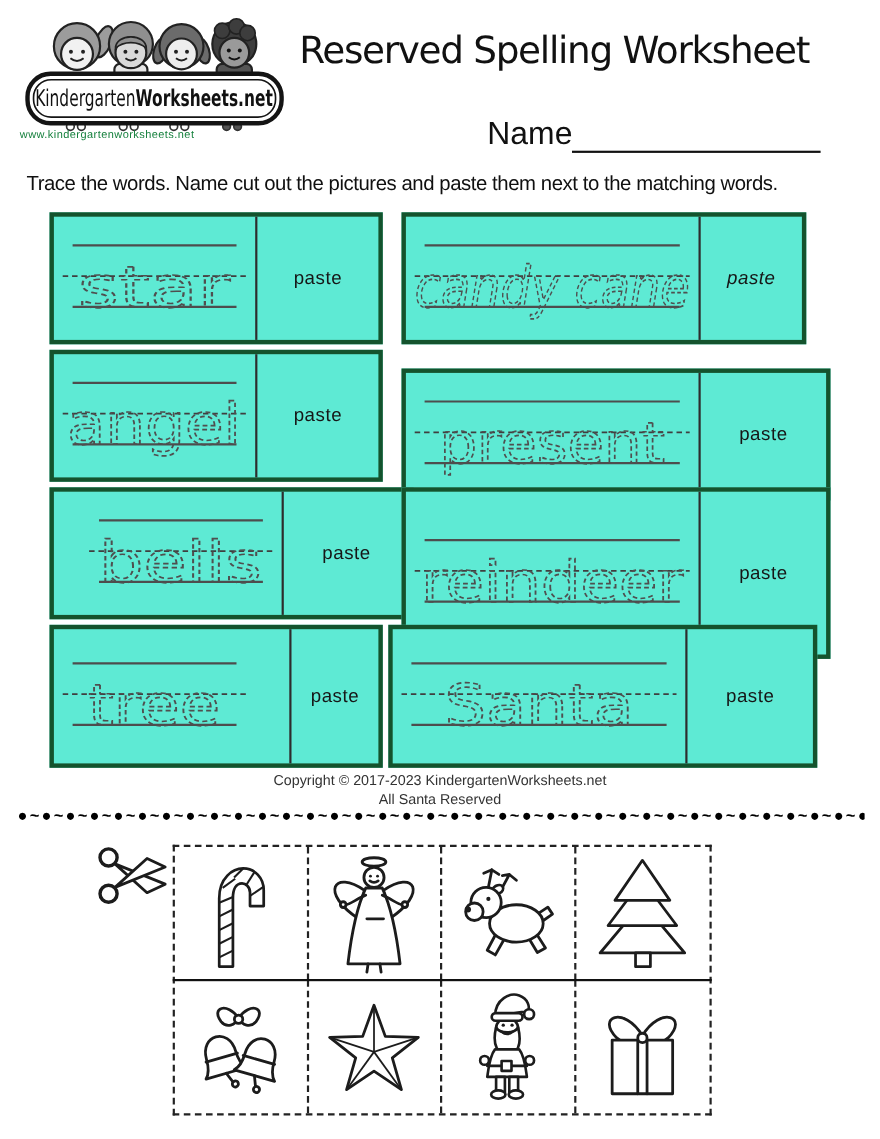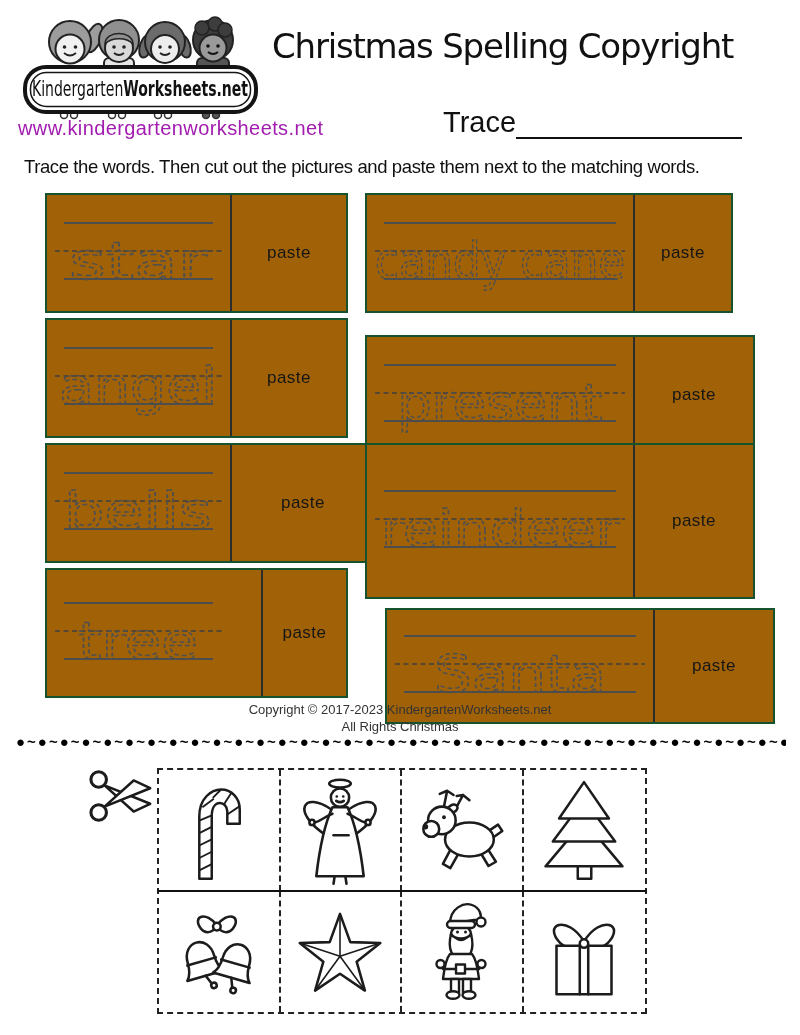--- a/index.html
+++ b/index.html
@@ -1,32 +1,32 @@
 <!DOCTYPE html>
 <html><head>
 <meta charset="utf-8">
 <style>
   html,body{margin:0;padding:0;background:#ffffff;}
   .page{position:relative;width:800px;height:1035px;background:#fff;overflow:hidden;
         font-family:"Liberation Sans",sans-serif;color:#1a1a1a;}
 
   
   .logo-wrap{position:absolute;left:12px;top:4px;width:256px;height:140px;}
-  .logo-www{position:absolute;left:18px;top:117px;font-size:20px;color:#a21caf;letter-spacing:.4px;}
+  .logo-www{position:absolute;left:18px;top:117px;font-size:10px;color:#15803d;letter-spacing:.4px;}
   .page-title{position:absolute;left:272px;top:26px;width:520px;font-size:34px;
               letter-spacing:-1.2px;color:#111;font-family:"DejaVu Sans",sans-serif;}
   .name-row{position:absolute;left:443px;top:103px;display:flex;align-items:flex-end;}
   .name-label{font-size:29px;color:#111;}
   .name-line{width:226px;border-bottom:2.5px solid #111;height:34px;}
 
   .instructions{position:absolute;left:24px;top:156px;width:770px;font-size:18.5px;
                 letter-spacing:-0.4px;color:#101010;}
 
   
-  .wbox{position:absolute;display:flex;border:2px solid #14532d;box-sizing:border-box;background:#a16207;}
+  .wbox{position:absolute;display:flex;border:4px solid #14532d;box-sizing:border-box;background:#5eead4;}
   .wbox .word-cell{display:flex;align-items:center;justify-content:center;}
   .wbox .paste-cell{flex:1;border-left:2px solid #2d2d2d;display:flex;align-items:center;justify-content:center;}
   .paste-label{font-size:17px;letter-spacing:.5px;color:#161616;}
   .trace-line{stroke:#4d4d4d;stroke-width:2;}
   .trace-mid{stroke:#3f3f3f;stroke-width:1.6;stroke-dasharray:5 3.5;}
   .trace-word{fill:none;stroke:#4f4f4f;stroke-width:1.5;stroke-dasharray:4 2.6;
               font-family:"DejaVu Sans",sans-serif;font-size:52px;}
 
   
   .copyright{position:absolute;left:0;top:702px;width:800px;text-align:center;
@@ -111,43 +111,43 @@
         <rect x="13" y="63" width="231" height="45" rx="21" fill="#fff" stroke="#141414" stroke-width="4"></rect>
         <rect x="18.5" y="68.5" width="220" height="34" rx="16" fill="none" stroke="#141414" stroke-width="1.5"></rect>
         <text x="128" y="92" text-anchor="middle" font-family="DejaVu Sans, sans-serif" font-size="21" textLength="216" lengthAdjust="spacingAndGlyphs" fill="#111">
           <tspan>Kindergarten</tspan><tspan font-weight="bold">Worksheets.net</tspan>
         </text>
       </g>
     </svg>
   </div>
   <div class="logo-www">www.kindergartenworksheets.net</div>
 
-  <div class="page-title">Christmas Spelling Copyright</div>
+  <div class="page-title">Reserved Spelling Worksheet</div>
   <div class="name-row">
-    <span class="name-label">Trace</span>
+    <span class="name-label">Name</span>
     <span class="name-line"></span>
   </div>
 
-  <div class="instructions">Trace the words. Then cut out the pictures and paste them next to the matching words.</div>
+  <div class="instructions">Trace the words. Name cut out the pictures and paste them next to the matching words.</div>
 
   <div class="wbox" style="left:45px;top:193px;width:303px;height:120px;">
     <div class="word-cell" style="width:183px;">
       <svg width="181" height="116" viewBox="0 0 181 116">
         <line class="trace-line" x1="16" y1="28" x2="165" y2="28"></line>
         <line class="trace-mid" x1="7" y1="56" x2="174" y2="56"></line>
         <line class="trace-line" x1="16" y1="84" x2="165" y2="84"></line>
         <text class="trace-word" x="90" y="84" text-anchor="middle" textLength="138" lengthAdjust="spacingAndGlyphs">star</text>
       </svg>
     </div>
     <div class="paste-cell">
         <span class="paste-label">paste</span>
       </div>
   </div>
 
-  <div class="wbox" style="left:365px;top:193px;width:368px;height:120px;">
+  <div class="wbox" style="left:365px;top:193px;width:368px;height:120px;font-style:italic;">
     <div class="word-cell" style="width:266px;">
       <svg width="264" height="116" viewBox="0 0 264 116">
         <line class="trace-line" x1="16" y1="28" x2="248" y2="28"></line>
         <line class="trace-mid" x1="7" y1="56" x2="257" y2="56"></line>
         <line class="trace-line" x1="16" y1="84" x2="248" y2="84"></line>
         <text class="trace-word" x="132" y="84" text-anchor="middle" textLength="250" lengthAdjust="spacingAndGlyphs">candy cane</text>
       </svg>
     </div>
     <div class="paste-cell">
         <span class="paste-label">paste</span>
@@ -175,21 +175,21 @@
         <line class="trace-mid" x1="7" y1="56" x2="257" y2="56"></line>
         <line class="trace-line" x1="16" y1="84" x2="248" y2="84"></line>
         <text class="trace-word" x="132" y="84" text-anchor="middle" textLength="205" lengthAdjust="spacingAndGlyphs">present</text>
       </svg>
     </div>
     <div class="paste-cell">
         <span class="paste-label">paste</span>
       </div>
   </div>
 
-  <div class="wbox" style="left:45px;top:443px;width:331px;height:120px;">
+  <div class="wbox" style="left:45px;top:443px;width:331px;height:120px;padding-left:24px;">
     <div class="word-cell" style="width:183px;">
       <svg width="181" height="116" viewBox="0 0 181 116">
         <line class="trace-line" x1="16" y1="28" x2="165" y2="28"></line>
         <line class="trace-mid" x1="7" y1="56" x2="174" y2="56"></line>
         <line class="trace-line" x1="16" y1="84" x2="165" y2="84"></line>
         <text class="trace-word" x="90" y="84" text-anchor="middle" textLength="148" lengthAdjust="spacingAndGlyphs">bells</text>
       </svg>
     </div>
     <div class="paste-cell">
         <span class="paste-label">paste</span>
@@ -217,37 +217,37 @@
         <line class="trace-mid" x1="7" y1="56" x2="174" y2="56"></line>
         <line class="trace-line" x1="16" y1="84" x2="165" y2="84"></line>
         <text class="trace-word" x="90" y="84" text-anchor="middle" textLength="120" lengthAdjust="spacingAndGlyphs">tree</text>
       </svg>
     </div>
     <div class="paste-cell">
         <span class="paste-label">paste</span>
       </div>
   </div>
 
-  <div class="wbox" style="left:385px;top:568px;width:390px;height:116px;margin-top:40px;">
+  <div class="wbox" style="left:353px;top:568px;width:390px;height:130px;">
     <div class="word-cell" style="width:266px;">
       <svg width="264" height="116" viewBox="0 0 264 116">
         <line class="trace-line" x1="16" y1="28" x2="248" y2="28"></line>
         <line class="trace-mid" x1="7" y1="56" x2="257" y2="56"></line>
         <line class="trace-line" x1="16" y1="84" x2="248" y2="84"></line>
         <text class="trace-word" x="132" y="84" text-anchor="middle" textLength="172" lengthAdjust="spacingAndGlyphs">Santa</text>
       </svg>
     </div>
     <div class="paste-cell">
         <span class="paste-label">paste</span>
       </div>
   </div>
 
   <div class="copyright">
     <div>Copyright © 2017-2023 KindergartenWorksheets.net</div>
-    <div>All Rights Christmas</div>
+    <div>All Santa Reserved</div>
   </div>
 
   <div class="cut-divider">●~●~●~●~●~●~●~●~●~●~●~●~●~●~●~●~●~●~●~●~●~●~●~●~●~●~●~●~●~●~●~●~●~●~●~●~●~●~●~●~●~●~</div>
 
   <svg class="scissors" width="68" height="64" viewBox="0 0 70 64">
     <polygon points="17,21 64,40 47,48" fill="#fff" stroke="#1c1c1c" stroke-width="2.6" stroke-linejoin="round"></polygon>
     <polygon points="17,43 64,24 47,16" fill="#fff" stroke="#1c1c1c" stroke-width="2.6" stroke-linejoin="round"></polygon>
     <circle cx="11" cy="15" r="8" fill="none" stroke="#1c1c1c" stroke-width="3.2"></circle>
     <circle cx="11" cy="49" r="8" fill="none" stroke="#1c1c1c" stroke-width="3.2"></circle>
   </svg>

